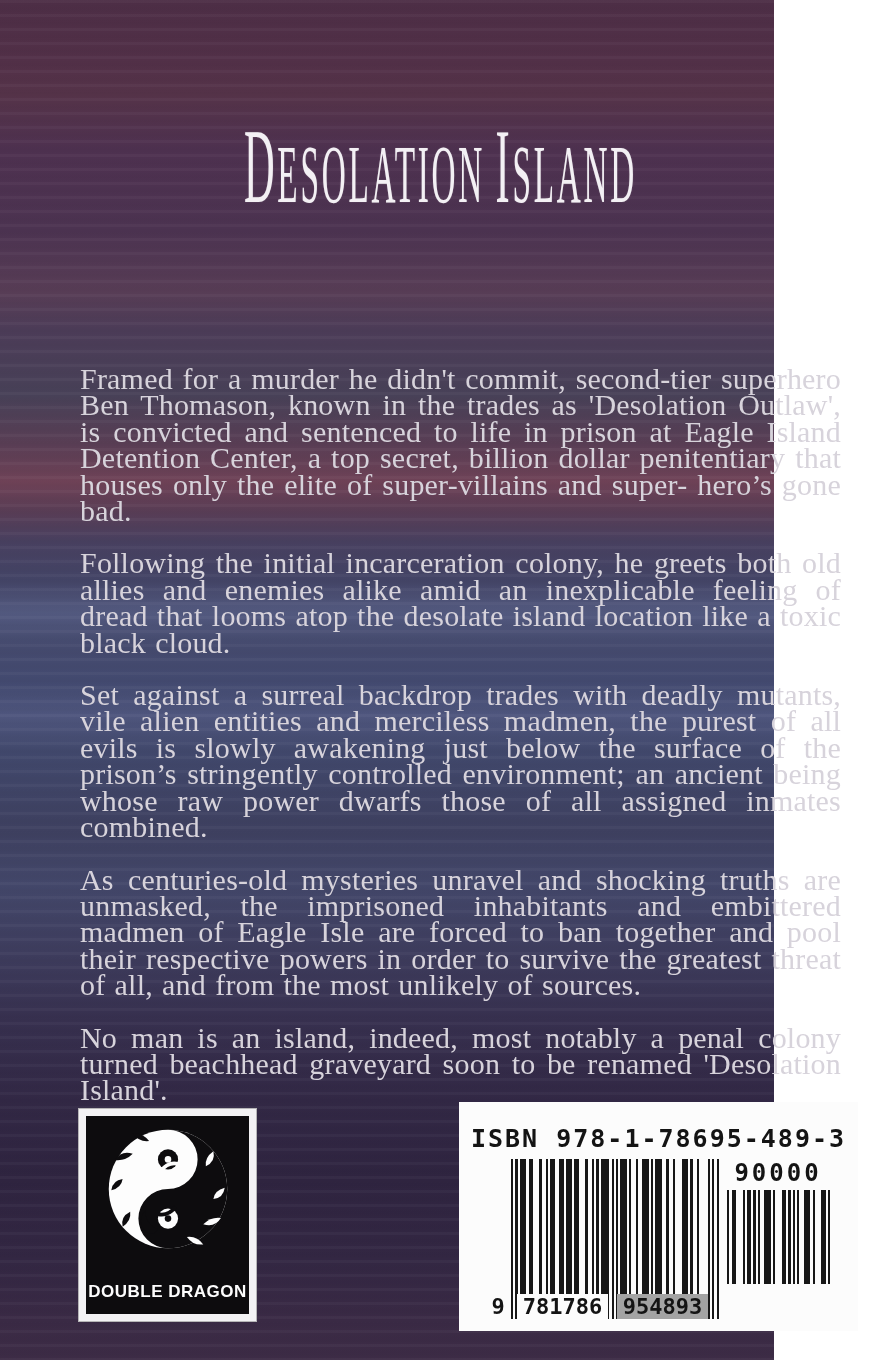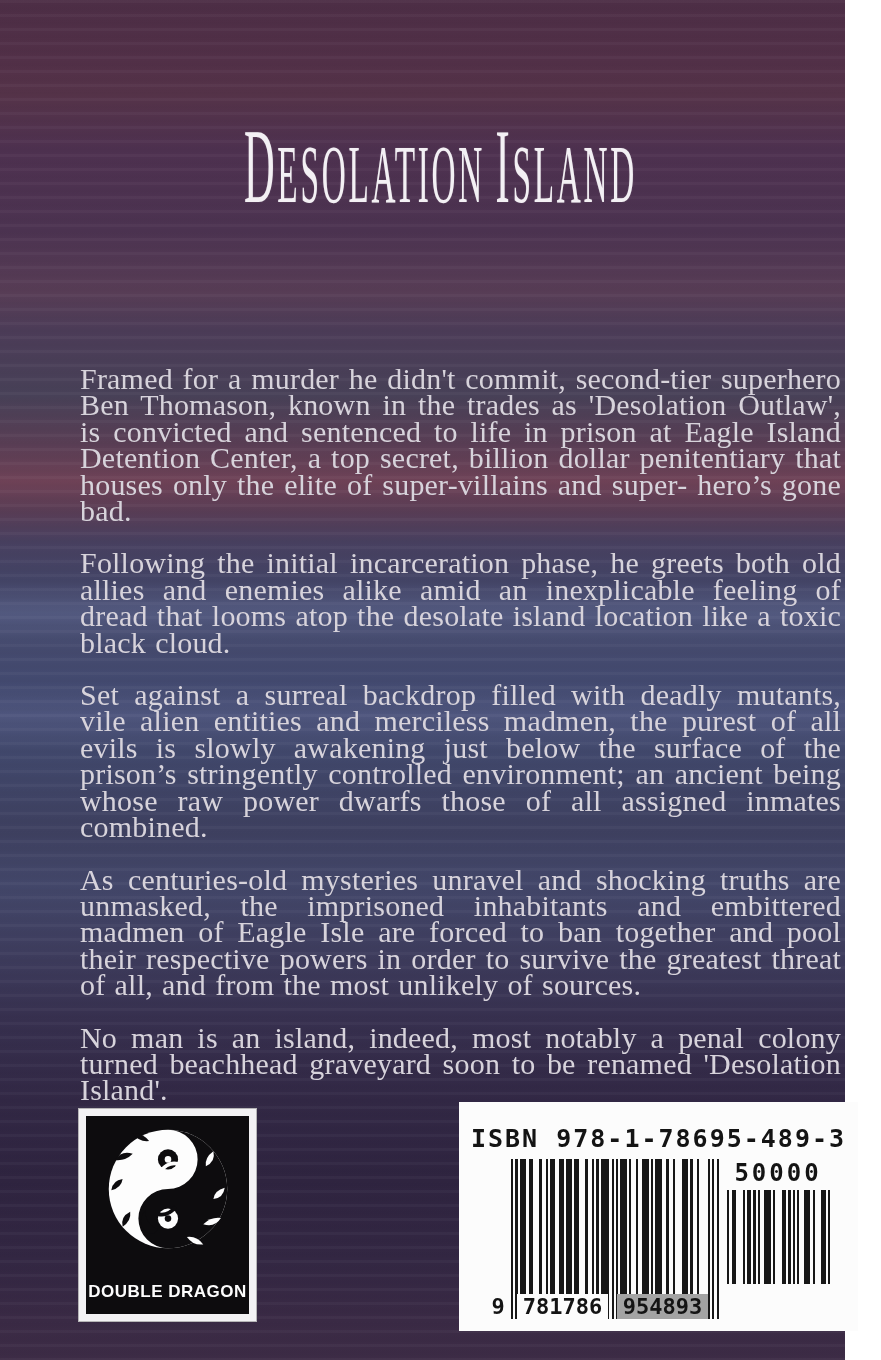--- a/index.html
+++ b/index.html
@@ -2,21 +2,21 @@
 <html><head>
 <meta charset="utf-8">
 <style>
   html,body { margin:0; padding:0; }
   body {
     width:881px; height:1360px;
     font-family:"Liberation Serif","DejaVu Serif",serif;
     overflow:hidden;
   }
   .cover {
-    position:relative; width:845px; height:1360px;
+    position:relative; width:774px; height:1360px;
     background:linear-gradient(180deg,
       #4d2e46 0px, #523048 60px, #553349 95px, #4e3150 150px,
       #4c3351 230px, #583d56 292px, #4c3c58 330px, #484158 395px,
       #5a3e55 445px, #6f4257 482px, #5b3d55 508px, #484060 542px,
       #434466 580px, #535a80 612px, #454a6e 645px, #434a70 682px,
       #4f567e 716px, #41486c 752px, #3e4060 830px, #43476a 885px,
       #3e3d5e 950px, #37304f 1020px, #322845 1100px, #2f2440 1180px,
       #332743 1260px, #3a2a45 1320px, #3d2c46 1360px);
   }
   
@@ -103,22 +103,22 @@
 <div class="cover">
 
   <div class="title-wrap">
     <div class="title">
       <span class="lead">D</span><span class="rest">ESOLATION</span><span class="wordgap"></span><span class="lead">I</span><span class="rest">SLAND</span>
     </div>
   </div>
 
   <div class="synopsis">
     <p>Framed for a murder he didn't commit, second-tier superhero Ben Thomason, known in the trades as 'Desolation Outlaw', is convicted and sentenced to life in prison at Eagle Island Detention Center, a top secret, billion dollar penitentiary that houses only the elite of super-villains and super- hero’s gone bad.</p>
-    <p>Following the initial incarceration phase, he greets both old allies and enemies alike amid an inexplicable feeling of dread that looms atop the desolate island location like a toxic black cloud.</p>
-    <p>Set against a surreal backdrop filled with deadly mutants, vile alien entities and merciless madmen, the purest of all evils is slowly awakening just below the surface of the prison’s stringently controlled environment; an ancient being whose raw power dwarfs those of all assigned inmates combined.</p>
+    <p>Following the initial incarceration colony, he greets both old allies and enemies alike amid an inexplicable feeling of dread that looms atop the desolate island location like a toxic black cloud.</p>
+    <p>Set against a surreal backdrop trades with deadly mutants, vile alien entities and merciless madmen, the purest of all evils is slowly awakening just below the surface of the prison’s stringently controlled environment; an ancient being whose raw power dwarfs those of all assigned inmates combined.</p>
     <p>As centuries-old mysteries unravel and shocking truths are unmasked, the imprisoned inhabitants and embittered madmen of Eagle Isle are forced to ban together and pool their respective powers in order to survive the greatest threat of all, and from the most unlikely of sources.</p>
     <p>No man is an island, indeed, most notably a penal colony turned beachhead graveyard soon to be renamed 'Desolation Island'.</p>
   </div>
 
   <div class="logo">
     <div class="logo-inner">
       <span>
         <svg viewBox="0 0 100 100" aria-hidden="true">
           <circle cx="50" cy="50" r="47" fill="#fdfdfd"></circle>
 
@@ -248,21 +248,21 @@
           <div class="module on"></div>
         </div>
       <div class="digit-row">
         <span class="digit-lead">9</span>
         <span class="digit-left">781786</span>
         <span class="digit-right">954893</span>
       </div>
     </div>
 
     <div class="barcode-addon">
-      <div class="addon-num">50000</div>
+      <div class="addon-num">90000</div>
       <div class="bars addon-bars">
           <div class="module"></div>
           <div class="module on"></div>
           <div class="module"></div>
           <div class="module on"></div>
           <div class="module on"></div>
           <div class="module"></div>
           <div class="module"></div>
           <div class="module"></div>
           <div class="module on"></div>

